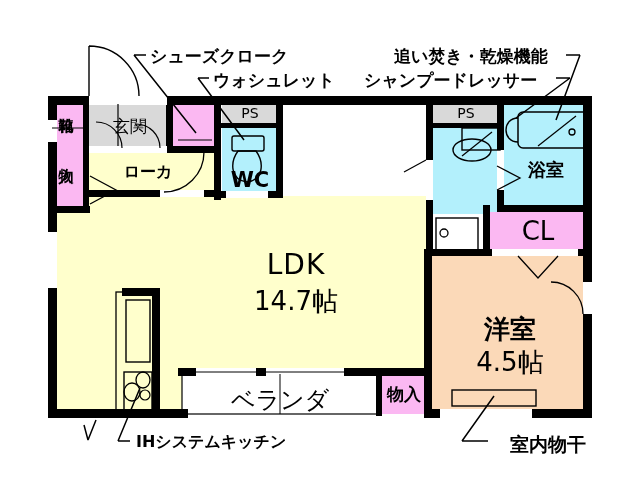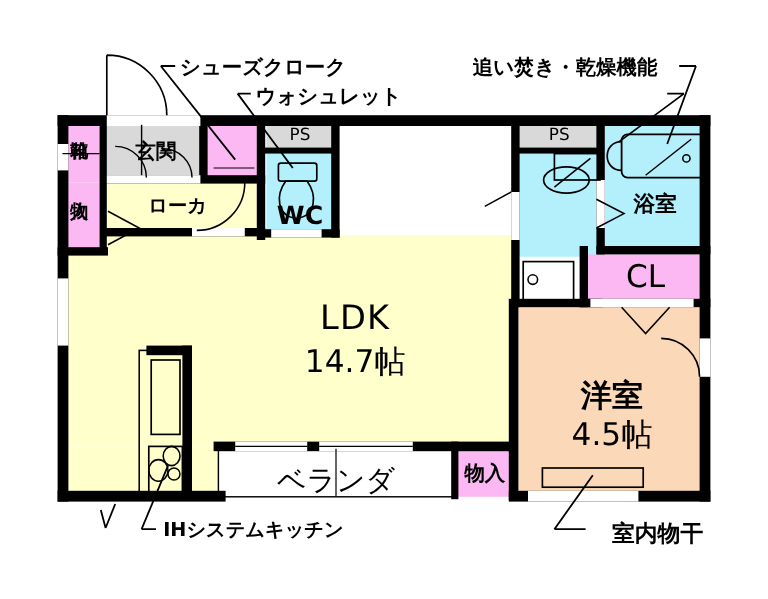--- a/index.html
+++ b/index.html
@@ -168,21 +168,21 @@
       <path d="M130,441 L118,441 M118,441 L140,388"></path>
       <path d="M96,420 L88,440 M88,440 L84,425"></path>
       <path d="M488,441 L462,441 M462,441 L494,396"></path>
     </g>
   </svg>
 
   <div class="roomlbl vert" style="left:58px;top:106px;font-size:15px;font-weight:bold;">靴箱</div>
 
   <div class="roomlbl vert" style="left:58px;top:156px;font-size:15px;font-weight:bold;">物入</div>
 
-  <div class="roomlbl" style="left:100px;top:115px;width:60px;font-size:17px;font-weight:bold;">玄関</div>
+  <div class="roomlbl" style="left:100px;top:115px;width:60px;font-size:17px;font-weight:normal;">玄関</div>
 
   <div class="roomlbl" style="left:108px;top:162px;width:80px;font-size:16px;font-weight:bold;">ローカ</div>
 
   <div class="roomlbl" style="left:222px;top:105px;width:56px;font-size:14px;">PS</div>
 
   <div class="roomlbl" style="left:222px;top:168px;width:56px;font-size:21px;font-weight:bold;">WC</div>
 
   <div class="roomlbl" style="left:432px;top:105px;width:68px;font-size:14px;">PS</div>
 
 
@@ -199,18 +199,19 @@
   <div class="roomlbl" style="left:182px;top:384px;width:196px;font-size:24px;">ベランダ</div>
 
   <div class="roomlbl" style="left:380px;top:383px;width:48px;font-size:17px;font-weight:bold;">物入</div>
 
   <div class="anno" style="left:150px;top:45px;font-size:17px;">シューズクローク</div>
 
   <div class="anno" style="left:213px;top:69px;font-size:17px;">ウォシュレット</div>
 
   <div class="anno" style="left:394px;top:45px;font-size:17px;">追い焚き・乾燥機能</div>
 
+  <div class="anno" style="left:364px;top:69px;font-size:17px;">シャンプードレッサー</div>
 
   <div class="anno" style="left:136px;top:432px;font-size:16px;">IHシステムキッチン</div>
 
   <div class="anno" style="left:490px;top:432px;font-size:19px;margin-left:20px;">室内物干</div>
 
 </div>
 
 </body></html>

